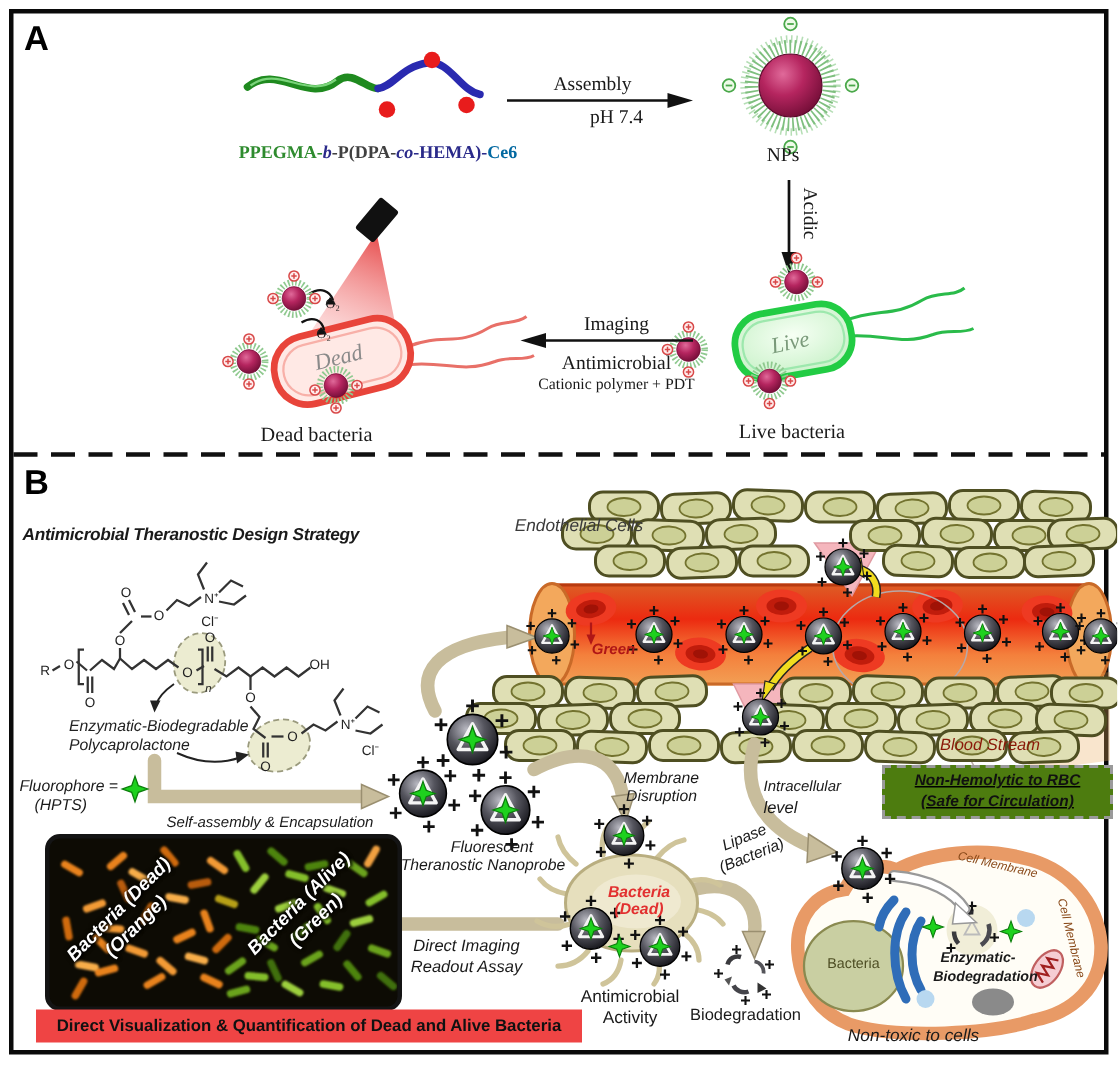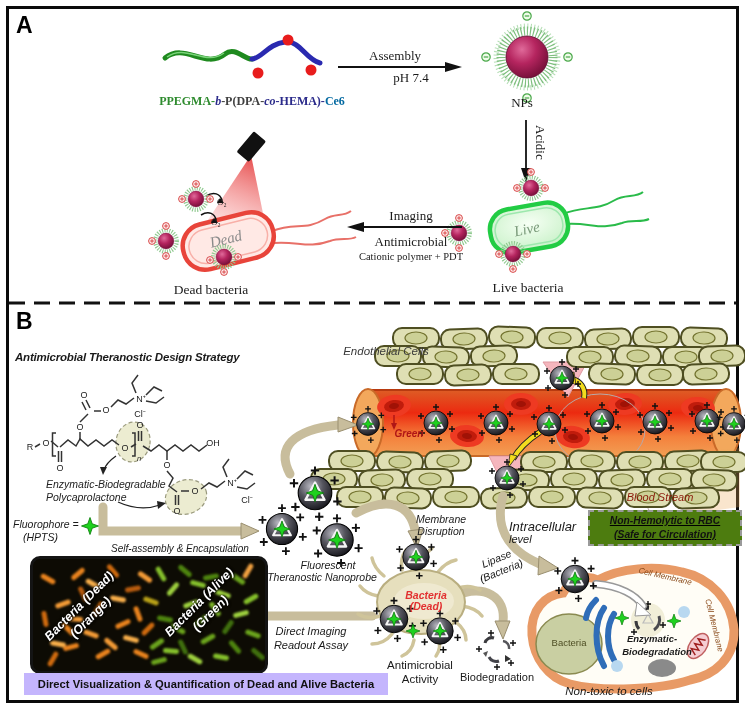--- a/index.html
+++ b/index.html
@@ -11,21 +11,21 @@
   .ser{font-family:"Liberation Serif",serif;}
   .ctr{transform:translateX(-50%);}
   .it{font-style:italic;}
   .bd{font-weight:bold;}
   .panelletter{font-size:23px;font-weight:bold;color:#000;}
   .microlabel{color:#fff;font-weight:bold;font-style:italic;font-size:12.5px;text-align:center;
               line-height:1.3;text-shadow:0 0 3px #000,1px 1px 2px #000;}
   #nonhemo{position:absolute;left:588px;top:510px;width:150px;background:#4d7c0f;
            border:2px dashed #9a9a9a;text-align:center;padding:2px 0;text-decoration:underline;}
   #nonhemo div{font-size:10.3px;font-weight:bold;font-style:italic;color:#111;line-height:1.35;}
-  #bottombar{position:absolute;left:24px;top:673px;width:364px;height:22px;background:#c4b5fd;
+  #bottombar{position:absolute;left:24px;top:673px;width:364px;height:22px;background:#ef4444;
              text-align:center;font-weight:bold;font-size:11.2px;line-height:22px;color:#111;}
   #micro{position:absolute;left:30px;top:556px;width:232px;height:112px;border-radius:10px;
          overflow:hidden;background:#0d0b04;border:3px solid #141414;}
 </style>
 </head>
 <body>
 
 <div id="fig">
 <div id="frame"></div>
 
@@ -522,21 +522,21 @@
       <div>(Bacteria)</div>
 </div>
 <div class="lbl bd it ctr" style="left:426px;top:589px;font-size:10.5px;color:#e23030;">Bacteria</div>
 <div class="lbl bd it ctr" style="left:426px;top:600px;font-size:10.5px;color:#e23030;">(Dead)</div>
 <div class="lbl ctr" style="left:420px;top:659px;font-size:11.5px;">Antimicrobial</div>
 <div class="lbl ctr" style="left:420px;top:673px;font-size:11.5px;">Activity</div>
 <div class="lbl ctr" style="left:497px;top:671px;font-size:11px;">Biodegradation</div>
 <div class="lbl it ctr" style="left:366px;top:345px;font-size:11.5px;color:#3a3a3a;margin-left:20px;">Endothelial Cells</div>
 <div class="lbl bd it ctr" style="left:409px;top:428px;font-size:10px;color:#b01616;">Green</div>
 <div class="lbl it ctr" style="left:660px;top:456px;font-size:11px;color:#8a1808;margin-top:35px;">Blood Stream</div>
-<div class="lbl it" style="left:509px;top:519px;font-size:13px;text-align:right;">Intracellular</div>
+<div class="lbl it" style="left:509px;top:519px;font-size:10px;text-align:right;">Intracellular</div>
 <div class="lbl it" style="left:509px;top:533px;font-size:11px;">level</div>
 <div id="nonhemo">
   <div>Non-Hemolytic to RBC</div>
   <div>(Safe for Circulation)</div>
 </div>
 <div class="lbl it" style="left:638px;top:572px;font-size:8px;color:#8a4a1a;transform:rotate(13deg);">Cell Membrane</div>
 <div class="lbl it" style="left:712px;top:598px;font-size:8px;color:#8a4a1a;transform:rotate(76deg);transform-origin:left top;">Cell Membrane</div>
 <div class="lbl ctr" style="left:569px;top:637px;font-size:9.5px;color:#4e4e24;">Bacteria</div>
 <div class="lbl bd it ctr" style="left:652px;top:633px;font-size:9.5px;font-style:italic;">Enzymatic-</div>
 <div class="lbl bd it ctr" style="left:657px;top:646px;font-size:9.5px;">Biodegradation</div>

